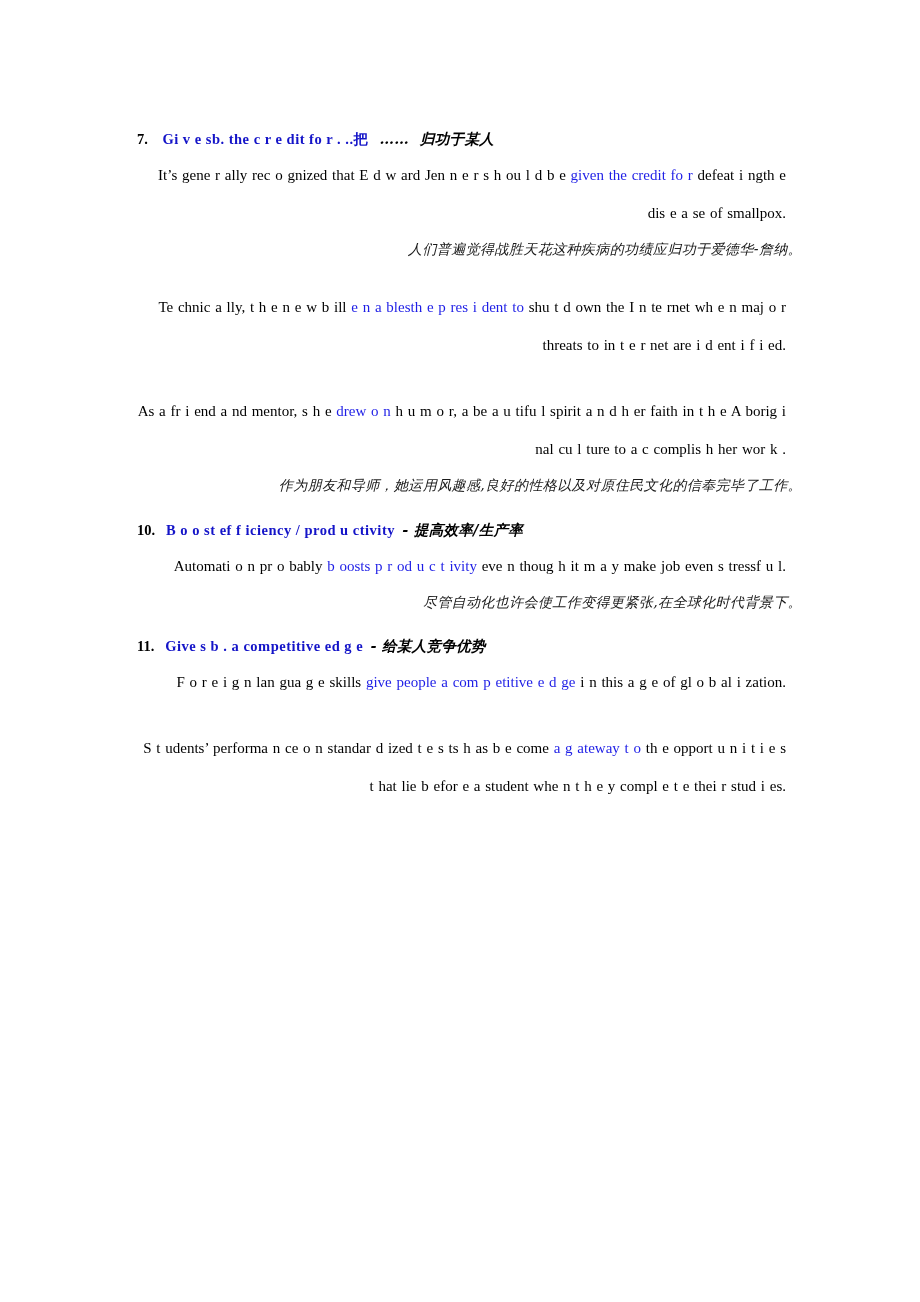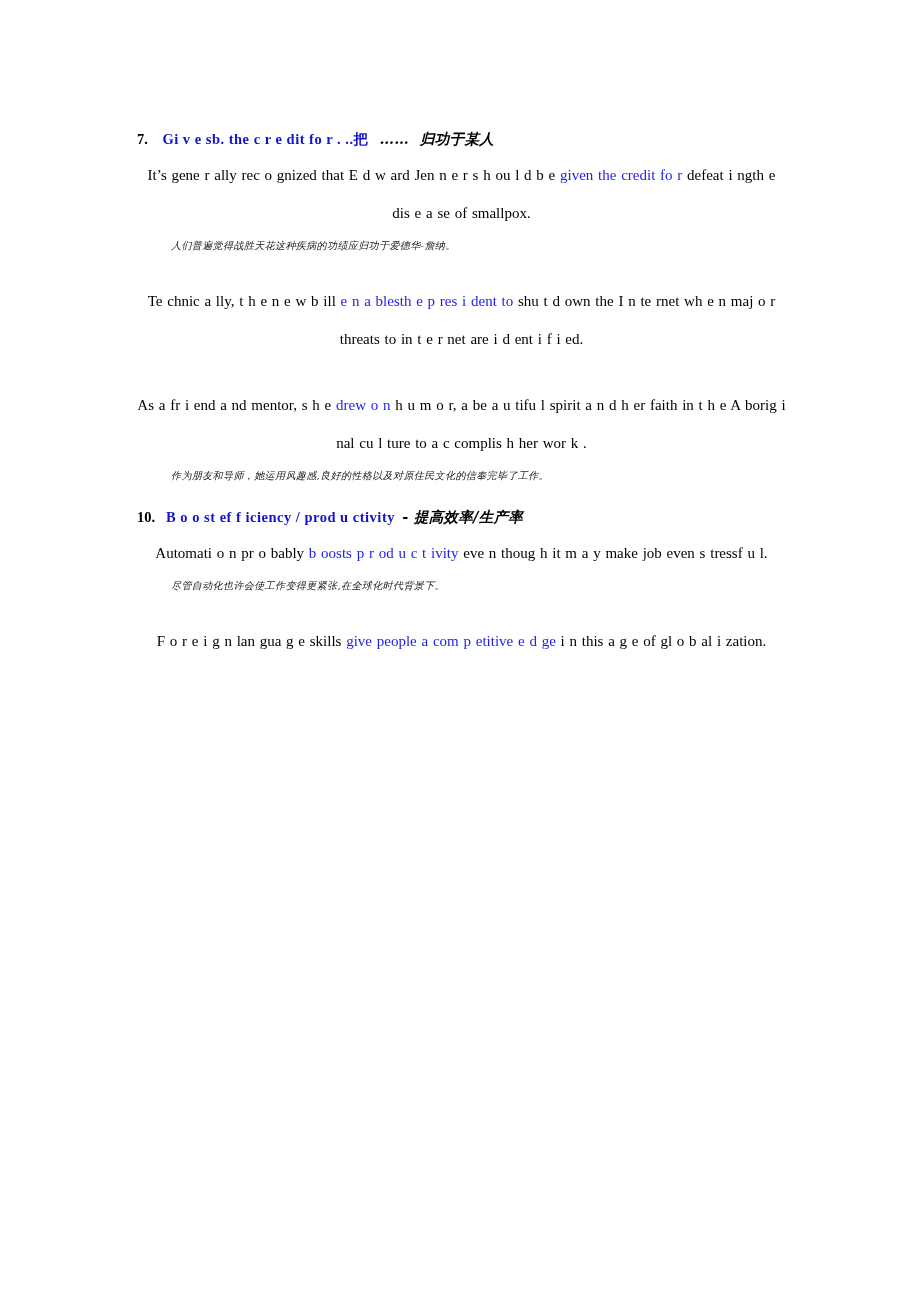--- a/index.html
+++ b/index.html
@@ -65,37 +65,38 @@
   
   .heading.wide .en { letter-spacing: 1.6px; }
 
   
   .example {
     font-family: "Liberation Serif", "DejaVu Serif", serif;
     font-size: 15px;
     line-height: 38px;
     color: #000000;
     margin: 6px 16px 0 0;
-    text-align: center;
+    text-align: right;
     word-spacing: 1px;
   }
   .example .hl {
     color: #1e1ee6;
   }
 
   
   .translation {
     font-family: "DejaVu Serif", "Liberation Serif", serif;
     font-style: italic;
-    font-size: 10px;
+    font-size: 14px;
     line-height: 1.6;
     color: #1a1a1a;
     margin: 6px 0 0 0;
     padding-left: 34px;
     letter-spacing: 0.4px;
+    text-align: right;
   }
   .gap-md { height: 22px; }
 </style>
 </head>
 <body>
 
 <div class="page">
 
   <div class="entry">
     <p class="heading">
@@ -129,21 +130,27 @@
       <span class="en">B o o st ef f iciency   /    prod u ctivity</span>&nbsp;
       <span class="cn">- 提高效率/生产率</span>
     </p>
     <p class="example"><span>Automati o n pr o bably  </span><span class="hl">b oosts</span><span>    </span><span class="hl">p r od u  c  t ivity</span><span> eve n     thoug h   it   m a y make    job even  s tressf u l.</span></p>
     <p class="translation">尽管自动化也许会使工作变得更紧张,在全球化时代背景下。</p>
   </div>
 
   <div class="gap-md"></div>
 
   <div class="entry">
+    <p class="heading">
+      <span class="num">11.</span>&nbsp;&nbsp;
+      <span class="en">Give   s b .   a competitive ed g  e</span>&nbsp;
+      <span class="cn">- 给某人竞争优势</span>
+    </p>
     <p class="example"><span>F o r e i g n lan gua g e   skills </span><span class="hl">give people   a   com p etitive e d ge</span><span></span><span class="hl"></span><span>  i n this   a g e of   gl o b al i zation.</span></p>
   </div>
 
   <div class="gap-md"></div>
 
   <div class="entry">
+    <p class="example"><span>S t udents’   performa n ce o n   standar d ized t e  s ts  h as b e come   </span><span class="hl">a   g ateway  t o</span><span></span><span class="hl"></span><span>   th e opport u n i t i  e s   t hat lie  b efor e    a student whe n  t h e y   compl e t e  thei r   stud i es.</span></p>
   </div>
 
 </div>
 
 </body></html>

